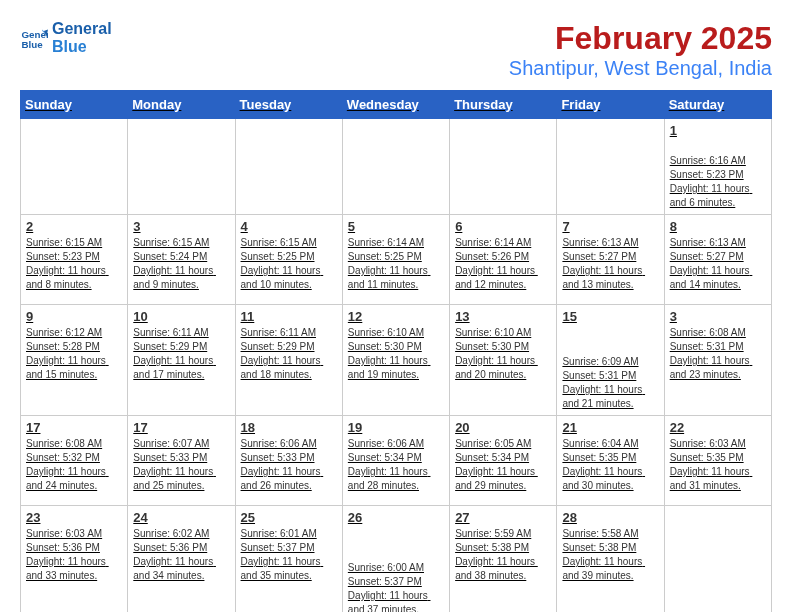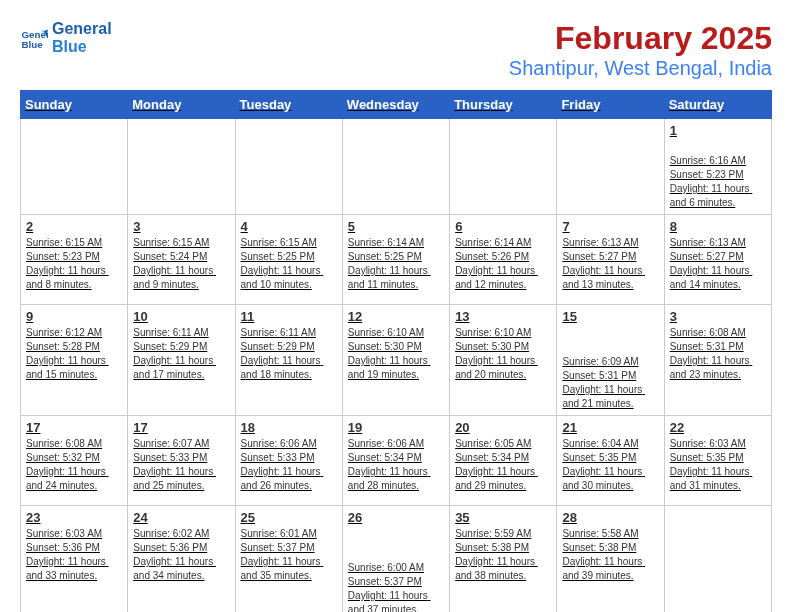--- a/index.html
+++ b/index.html
@@ -276,21 +276,21 @@
 Sunset: 5:37 PM
 Daylight: 11 hours and 35 minutes.</div>
         </td>
         <td>
           <span class="day-num">26</span>
           <div class="day-info" style="white-space: pre-wrap; margin-top: 36px;">Sunrise: 6:00 AM
 Sunset: 5:37 PM
 Daylight: 11 hours and 37 minutes.</div>
         </td>
         <td>
-          <span class="day-num">35</span>
+          <span class="day-num">27</span>
           <div class="day-info" style="white-space: pre-wrap;">Sunrise: 5:59 AM
 Sunset: 5:38 PM
 Daylight: 11 hours and 38 minutes.</div>
         </td>
         <td>
           <span class="day-num">28</span>
           <div class="day-info" style="white-space: pre-wrap;">Sunrise: 5:58 AM
 Sunset: 5:38 PM
 Daylight: 11 hours and 39 minutes.</div>
         </td>

